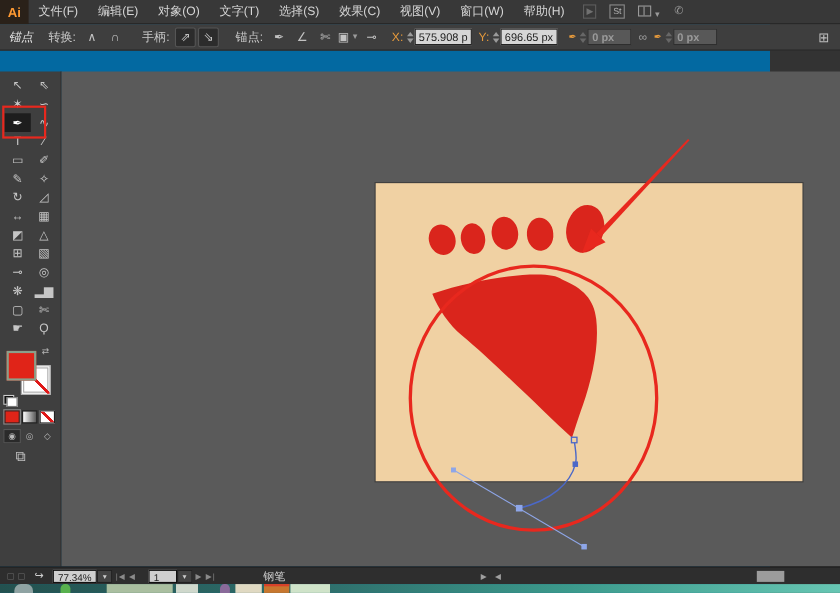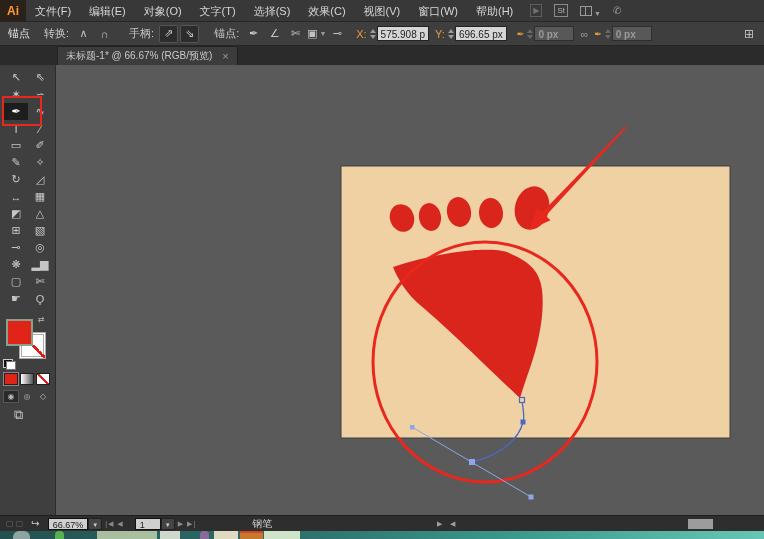--- a/index.html
+++ b/index.html
@@ -18,21 +18,21 @@
   .mb-box { border:1px solid #8a8a8a; color:#b5b5b5; font-size:8px; padding:0 2px; line-height:11px; }
   .mb-dim { opacity:.45; }
   .ws-ic { display:inline-block; width:12px; height:10px; border:1px solid #9a9a9a; position:relative; }
   .ws-ic::after{ content:""; position:absolute; left:4px; top:0; bottom:0; width:1px; background:#9a9a9a; }
   .caret { color:#9a9a9a; font-size:7px; margin-left:2px; }
 
   
   .controlbar { position:absolute; left:0; top:22px; width:764px; height:24px;
     background:#3e3e3e; border-bottom:1px solid #262626; display:flex; align-items:center;
     font-size:11px; color:#c8c8c8; }
-  .cb-title { margin-left:8px; color:#e3e3e3; }
+  .cb-title { margin-left:8px; color:#e3e3e3;font-style:italic; }
   .cb-label { margin-left:14px; margin-right:4px; }
   .cb-btn { width:19px; height:18px; display:flex; align-items:center; justify-content:center;
     color:#c2c2c2; font-size:11px; margin:0 1px; border-radius:2px; }
   .cb-btn.pressed { background:#2c2c2c; border:1px solid #555; }
   .spin { display:inline-flex; flex-direction:column; margin:0 1px 0 3px; }
   .spin i { width:0; height:0; border-left:3px solid transparent; border-right:3px solid transparent; }
   .spin .up { border-bottom:4px solid #9a9a9a; margin-bottom:2px; }
   .spin .dn { border-top:4px solid #9a9a9a; }
   .cb-field { background:#d6d6d6; color:#222; font-size:10px; height:15px; line-height:15px;
     padding:0 3px; min-width:44px; border:1px solid #222; }
@@ -89,21 +89,21 @@
   
   .statusbar { position:absolute; left:0; top:515px; width:764px; height:16px; background:#2e2e2e;
     border-top:1px solid #1e1e1e; display:flex; align-items:center; font-size:9px; color:#bdbdbd; }
   .sb-dim { opacity:.4; margin-left:6px; font-size:8px; }
   .sb-ic { margin-left:8px; font-size:10px; color:#cfcfcf; }
   .sb-field { background:#cfcfcf; color:#222; height:12px; line-height:12px; padding:0 4px; margin-left:8px;
     border:1px solid #111; font-size:9px; }
   .sb-caret { background:#444; border:1px solid #222; color:#ccc; font-size:6px; height:12px; line-height:12px;
     padding:0 3px; }
   .sb-nav { color:#8a8a8a; font-size:7px; margin:0 3px; letter-spacing:1px; }
-  .sb-tool { margin-left:53px; color:#d0d0d0; font-size:10px; }
+  .sb-tool { margin-left:40px; color:#d0d0d0; font-size:10px; }
   .sb-arrow { position:absolute; top:4px; color:#9f9f9f; font-size:7px; }
   .sb-thumb { position:absolute; left:688px; top:3px; width:25px; height:10px; background:#9c9c9c; }
 
   
   .taskbar { position:absolute; left:0; top:531px; width:764px; height:8px;
     background:linear-gradient(90deg,#23514f 0%,#2e6e6b 38%,#3c9a8c 68%,#67c6b3 100%); overflow:hidden; }
   .tb-frag { position:absolute; top:0; height:8px; }
 </style>
 </head>
 <body>
@@ -164,26 +164,20 @@
     <span style="margin:0 6px;color:#9a9a9a">∞</span>
     <span class="orange" style="font-size:9px">✒</span>
     <span class="spin" style="opacity:.45">
         <i class="up"></i>
         <i class="dn"></i>
       </span>
     <span class="cb-field disabled">0 px</span>
     <span class="cb-right">⊞</span>
   </div>
 
-  <div class="tabbar">
-    <div class="doc-tab">
-      <span>未标题-1* @ 66.67% (RGB/预览)</span>
-      <span class="tab-close">×</span>
-    </div>
-  </div>
 
   <div class="main">
 
     <div class="toolbar">
       <div class="tools">
         <span class="tool">↖</span>
         <span class="tool">⇖</span>
         <span class="tool">✶</span>
         <span class="tool">∽</span>
         <span class="tool active">✒</span>
@@ -265,21 +259,21 @@
           <rect x="354" y="360" width="4.5" height="4.5" fill="#8ea6e8"></rect>
           <rect x="472.5" y="429.5" width="5" height="5" fill="#8ea6e8"></rect>
         </g>
       </svg>
     </div>
   </div>
 
   <div class="statusbar">
     <span class="sb-dim">▢ ▢</span>
     <span class="sb-ic">↪</span>
-    <span class="sb-field">66.67%</span>
+    <span class="sb-field">77.34%</span>
     <span class="sb-caret">▼</span>
     <span class="sb-nav">|◀ ◀</span>
     <span class="sb-field" style="min-width:26px">1</span>
     <span class="sb-caret">▼</span>
     <span class="sb-nav">▶ ▶|</span>
     <span class="sb-tool">钢笔</span>
     <span class="sb-arrow" style="left:437px">▶</span>
     <span class="sb-arrow" style="left:450px">◀</span>
     <span class="sb-thumb"></span>
   </div>

